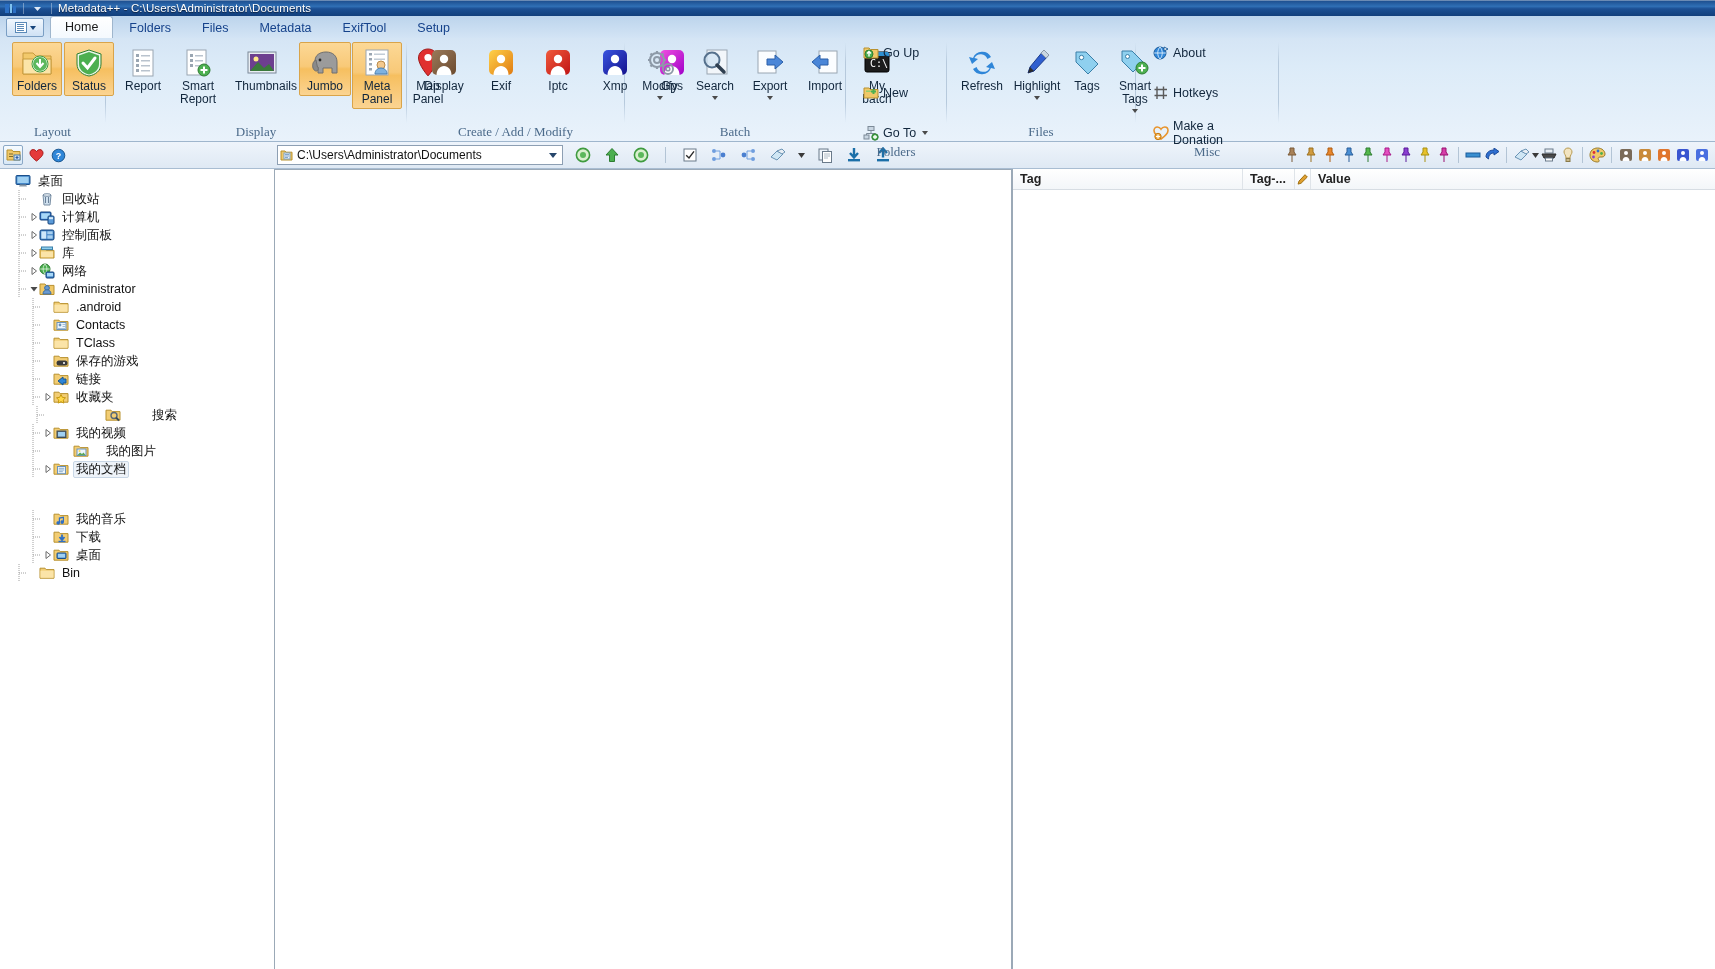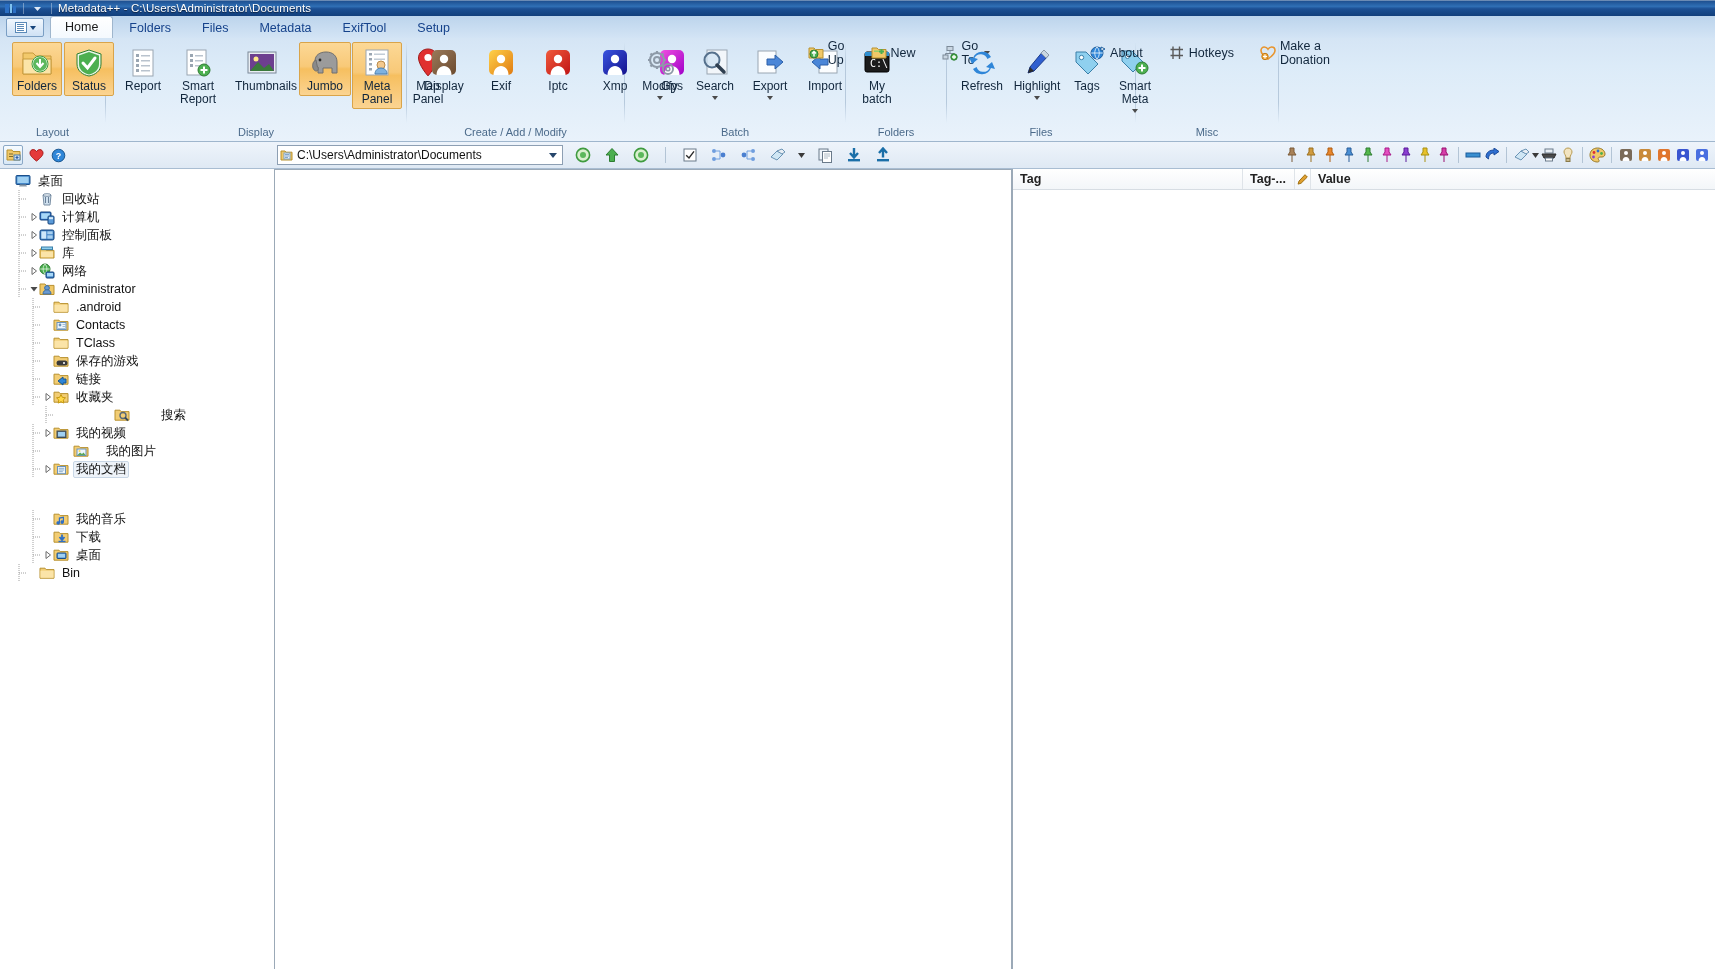--- a/index.html
+++ b/index.html
@@ -42,36 +42,36 @@
     height:20px;line-height:20px;padding:0 14px;font-size:12.5px;color:#15428b;
     border:1px solid transparent;border-bottom:none;margin-right:1px;cursor:default;
   }
   .tab.active{
     background:linear-gradient(to bottom,#ffffff,#f4f9fe);
     border-color:#9fb6cd;border-radius:3px 3px 0 0;color:#1a1a1a;height:21px;line-height:21px;
   }
   .ribbon-body{height:103px;display:flex;align-items:stretch;padding:0 2px;}
   .group{display:flex;flex-direction:column;position:relative;padding:0 4px;}
   .group-items{flex:1;display:flex;align-items:flex-start;padding-top:4px;gap:1px;}
-  .group-label{height:16px;line-height:14px;text-align:center;font-size:11px;color:#4b6a8a;}
+  .group-label{height:16px;line-height:14px;text-align:center;font-size:13px;color:#4b6a8a;font-family:Liberation Serif, serif;}
   .group-div{width:1px;background:linear-gradient(to bottom,rgba(255,255,255,0),#b6c9dc 25%,#b6c9dc 75%,rgba(255,255,255,0));
     margin:4px 2px 18px;}
   .bigbtn{
     width:auto;min-width:44px;padding:3px 4px 2px;display:flex;flex-direction:column;align-items:center;
     border:1px solid transparent;border-radius:2px;cursor:default;
   }
   .bigbtn.sel{
     background:linear-gradient(to bottom,#fcd896 0%,#f8c978 45%,#f6bf5f 50%,#fbd492 100%);
     border-color:#d9a44a;
   }
   .bigbtn .ic{height:34px;display:flex;align-items:center;justify-content:center;}
   .bigbtn .lb{font-size:12px;line-height:13px;text-align:center;color:#11263c;max-width:54px;}
   .bigbtn .dd{width:0;height:0;border-left:3px solid transparent;border-right:3px solid transparent;
     border-top:4px solid #4a4a4a;margin-top:3px;}
-  .smallcol{display:flex;flex-direction:row;justify-content:center;padding-top:3px;gap:16px;}
+  .smallcol{display:flex;flex-direction:column;justify-content:center;padding-top:3px;gap:16px;}
   .smallbtn{display:flex;align-items:center;gap:4px;padding:1px 4px;border:1px solid transparent;
     border-radius:2px;font-size:12.5px;color:#11263c;cursor:default;height:20px;}
   .smallbtn .ic{width:16px;height:16px;display:flex;align-items:center;justify-content:center;}
   .smallbtn .cdd{width:0;height:0;border-left:3px solid transparent;border-right:3px solid transparent;
     border-top:4px solid #4a4a4a;margin-left:2px;}
   
   .navbar{height:26px;background:linear-gradient(to bottom,#eef4fb,#dfe9f4);
     border-bottom:1px solid #a9bdd2;display:flex;align-items:center;}
   .navleft{width:274px;display:flex;align-items:center;gap:4px;padding-left:3px;}
   .tool-ic{width:18px;height:18px;display:flex;align-items:center;justify-content:center;cursor:default;}
@@ -494,21 +494,21 @@
         </div>
         <div class="bigbtn" style="min-width:40px;">
           <span class="ic">
             <svg width="30" height="28" viewBox="0 0 30 28">
               <path d="M2 2 h10 l11 11 l-10 10 L2 12 Z" fill="#8fd0ef" stroke="#3a7fa8"></path>
               <circle cx="7.5" cy="7.5" r="2" fill="#fff" stroke="#3a7fa8"></circle>
               <circle cx="22" cy="19" r="6" fill="#4caf50" stroke="#2e7d32"></circle>
               <path d="M22 15.5 v7 M18.5 19 h7" stroke="#fff" stroke-width="2"></path>
             </svg>
           </span>
-          <span class="lb">Smart Meta</span>
+          <span class="lb">Smart Tags</span>
           <span class="dd"></span>
         </div>
       </div>
       <div class="group-label">Files</div>
     </div>
 
     <div class="group-div"></div>
 
     <div class="group" style="width:130px;">
       <div class="group-items smallcol" style="padding-left:6px;">
@@ -1009,21 +1009,21 @@
           </svg>
         </span>
         <span class="ficon">
           <svg width="16" height="16" viewBox="0 0 16 16">
             <path d="M1 3.2 h5 l1.2 1.4 H15 V13.2 H1 Z" fill="#f2cd74" stroke="#b8912f"></path>
             <path d="M8 5.5 l1.4 2.9 l3.1 .4 l-2.3 2.2 l.6 3.1 L8 12.6 l-2.8 1.5 l.6-3.1 l-2.3-2.2 l3.1-.4 Z" fill="#ffd84a" stroke="#c79a10"></path>
           </svg>
         </span>
         <span class="lbl">收藏夹</span>
       </div>
-      <div class="row" style="padding-left: 45px; gap: 24px;">
+      <div class="row" style="padding-left: 36px; gap: 24px;">
         <span style="width: 10px; height: 18px; flex: 0 0 10px; display: inline-block;"><svg width="10" height="18">
             <path d="M1 0 V18" stroke="#a0a0a0" stroke-dasharray="1 1"></path>
             <path d="M1 9 H9" stroke="#a0a0a0" stroke-dasharray="1 1"></path>
           </svg></span>
         <span class="tgl"></span>
         <span class="ficon">
           <svg width="16" height="16" viewBox="0 0 16 16">
             <path d="M1 3.2 h5 l1.2 1.4 H15 V13.2 H1 Z" fill="#f2cd74" stroke="#b8912f"></path>
             <circle cx="9" cy="8.5" r="3" fill="none" stroke="#5a6a78" stroke-width="1.4"></circle>
             <path d="M11 10.5 L14 13.5" stroke="#3a4a58" stroke-width="1.8"></path>

